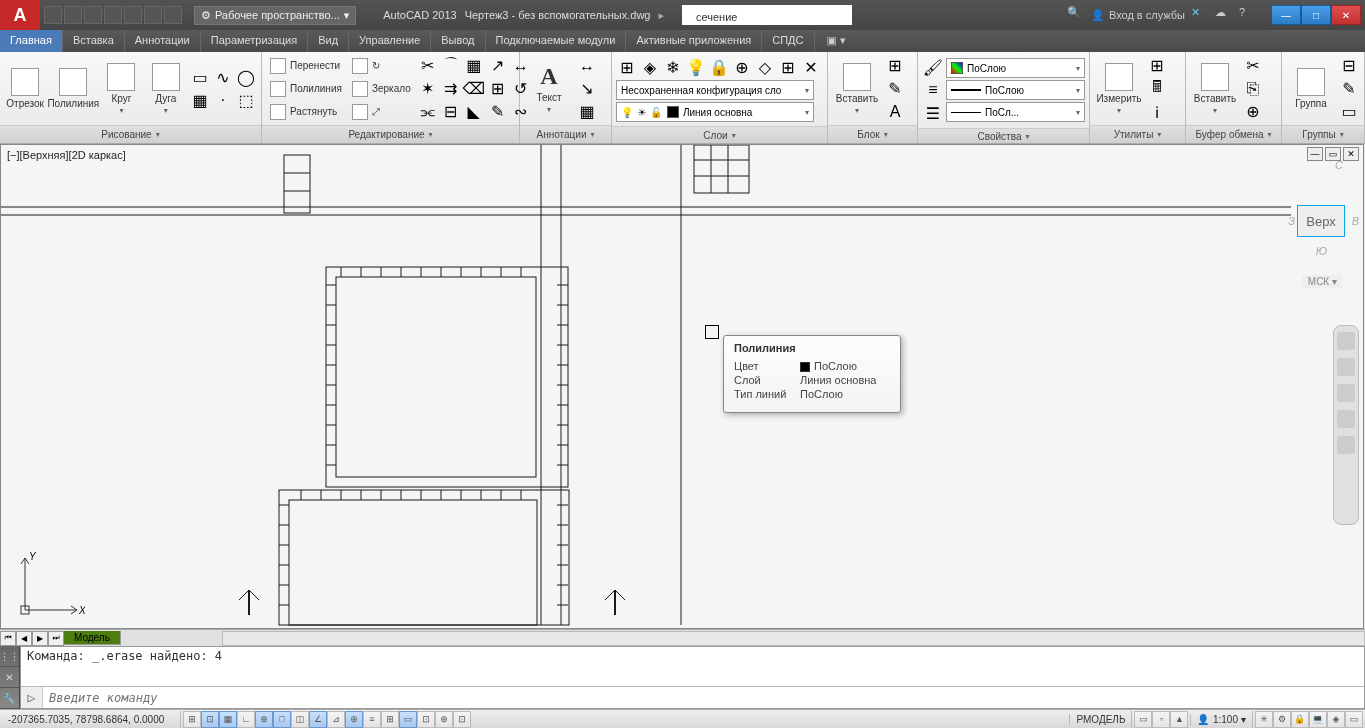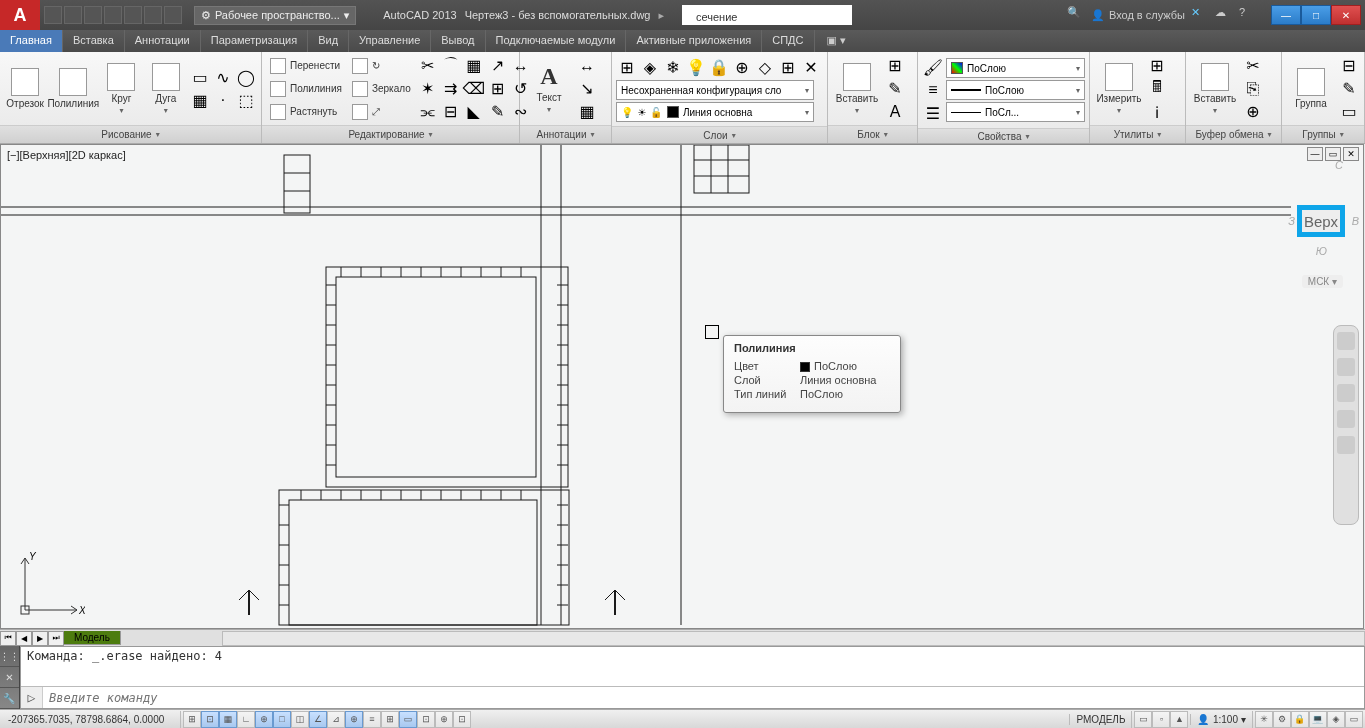--- a/index.html
+++ b/index.html
@@ -58,21 +58,21 @@
 
 
 .plan { position: absolute; top: 0; left: 0; width: 100%; height: 100%; }
 .plan line, .plan rect, .plan polyline { stroke: #1a1a1a; stroke-width: 1; fill: none; }
 .plan line.thick { stroke-width: 2; }
 
 
 .ucs { position: absolute; bottom: 6px; left: 14px; font-size: 10px; color: #333; font-style: italic; font-family: serif; }
 
 
-.viewcube { position: absolute; top: 60px; right: 18px; width: 48px; height: 32px; border: 5px solid #0ea5e9; background: #eee; font-size: 15px; display: flex; align-items: center; justify-content: center; color: #666; }
+.viewcube { position: absolute; top: 60px; right: 18px; width: 48px; height: 32px; border: 1px solid #0ea5e9; background: #eee; font-size: 13px; display: flex; align-items: center; justify-content: center; color: #666; }
 .vc-compass { position: absolute; top: 14px; right: 20px; color: #aaa; font-size: 11px; font-style: italic; }
 .vc-wcs { position: absolute; top: 130px; right: 20px; color: #888; font-size: 10px; background: #eee; padding: 1px 6px; border-radius: 3px; }
 .navbar { position: absolute; top: 180px; right: 4px; width: 26px; height: 200px; background: rgba(220,220,220,0.85); border: 1px solid #bbb; border-radius: 8px; display: flex; flex-direction: column; align-items: center; gap: 8px; padding: 6px 0; }
 .navbar .nb { width: 18px; height: 18px; background: #ccc; border-radius: 3px; }
 
 
 .tooltip { position: absolute; top: 190px; left: 722px; width: 178px; background: linear-gradient(#fdfdfd, #f3f3f3); border: 1px solid #888; box-shadow: 2px 2px 6px rgba(0,0,0,0.3); padding: 6px 10px 10px; font-size: 11px; border-radius: 3px; z-index: 20; }
 .tooltip .tt-title { font-weight: bold; color: #333; margin-bottom: 6px; }
 .tooltip .tt-row { display: flex; margin: 2px 0; color: #444; }
 .tooltip .tt-k { width: 66px; }

